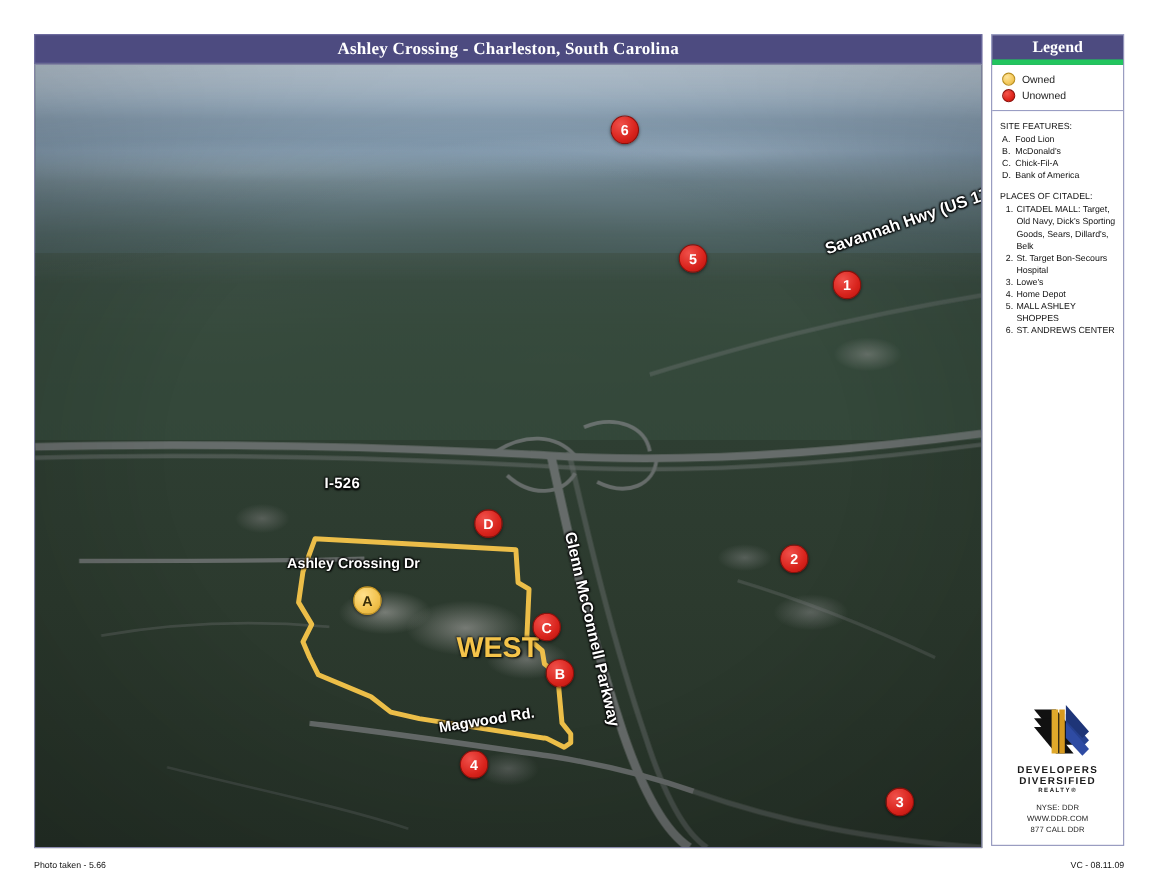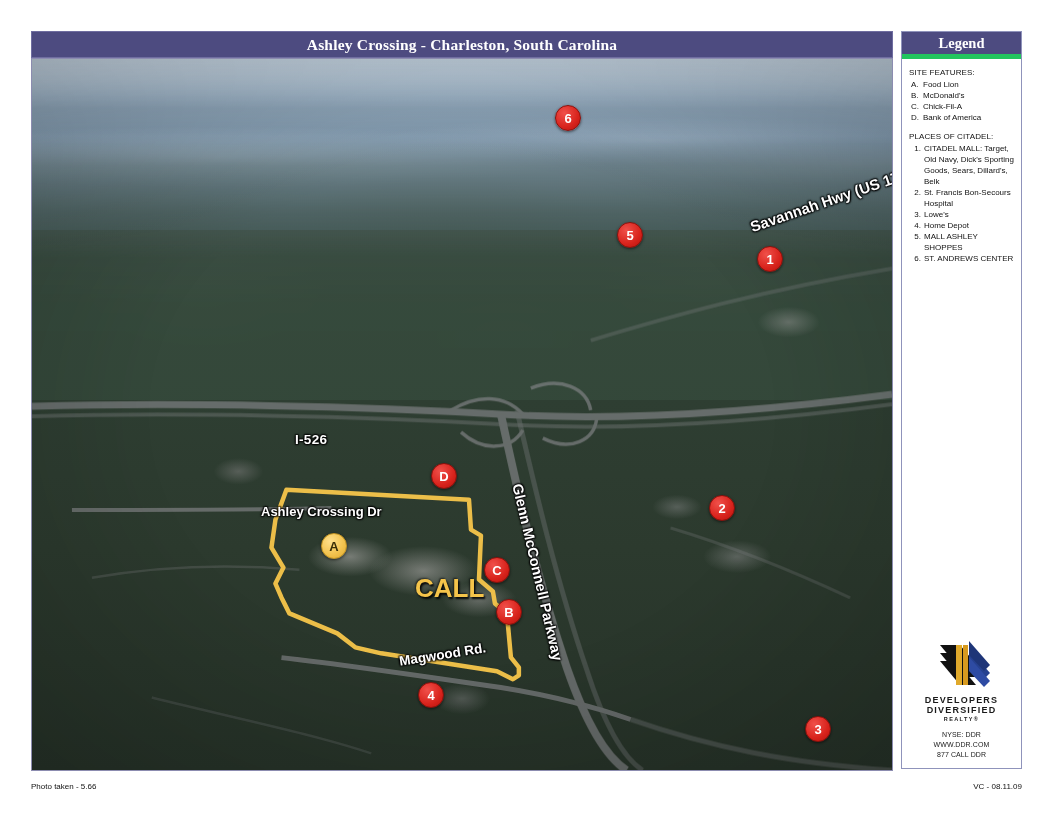--- a/index.html
+++ b/index.html
@@ -331,21 +331,21 @@
 
       <svg id="overlay" viewBox="0 0 862 713" preserveAspectRatio="none">
         <polygon points="255,432 438,442 440,472 450,478 448,522 462,534 464,546 476,556 480,600 488,610 488,618 482,622 466,614 350,596 324,590 306,576 258,556 250,540 244,526 252,510 240,490 244,462" fill="none" stroke="#f5c44a" stroke-width="4.5" stroke-linejoin="round" stroke-linecap="round" opacity="0.96"></polygon>
       </svg>
 
       <div class="map-label" id="label-i526">I-526</div>
       <div class="map-label" id="label-ashley-crossing-dr">Ashley Crossing Dr</div>
       <div class="map-label" id="label-magwood">Magwood Rd.</div>
       <div class="map-label" id="label-savannah">Savannah Hwy (US 17)</div>
       <div class="map-label" id="label-glenn">Glenn McConnell Parkway</div>
-      <div class="map-label" id="label-site">CALL</div>
+      <div class="map-label" id="label-site">WEST</div>
 
       <div id="markers-root">
           <div class="marker unowned" style="left: 523px; top: 46px;">
             <span>6</span>
           </div>
           <div class="marker unowned" style="left: 585px; top: 163px;">
             <span>5</span>
           </div>
           <div class="marker unowned" style="left: 725px; top: 187px;">
             <span>1</span>
@@ -375,20 +375,30 @@
 
     </div>
   </div>
 
   <div id="sidebar">
 
     <div id="legend-header">
       <span class="legend-title">Legend</span>
     </div>
 
+    <div id="legend-swatches">
+      <div class="legend-row">
+        <span class="legend-dot owned"></span>
+        <span class="legend-label">Owned</span>
+      </div>
+      <div class="legend-row">
+        <span class="legend-dot unowned"></span>
+        <span class="legend-label">Unowned</span>
+      </div>
+    </div>
 
     <div id="sidebar-lists">
 
       <div class="list-heading">SITE FEATURES:</div>
       <ul class="lettered-list" id="site-features-list">
           <li>
             <span class="key">A.</span>
             <span class="val">Food Lion</span>
           </li>
           <li>
@@ -408,21 +418,21 @@
       <div class="spacer-block"></div>
 
       <div class="list-heading">PLACES OF CITADEL:</div>
       <ul class="poi-list" id="places-list">
           <li>
             <span class="key">1.</span>
             <span class="val">CITADEL MALL: Target, Old Navy, Dick's Sporting Goods, Sears, Dillard's, Belk</span>
           </li>
           <li>
             <span class="key">2.</span>
-            <span class="val">St. Francis Bon-Secours Hospital</span>
+            <span class="val">St. Target Bon-Secours Hospital</span>
           </li>
           <li>
             <span class="key">3.</span>
             <span class="val">Lowe's</span>
           </li>
           <li>
             <span class="key">4.</span>
             <span class="val">Home Depot</span>
           </li>
           <li>

